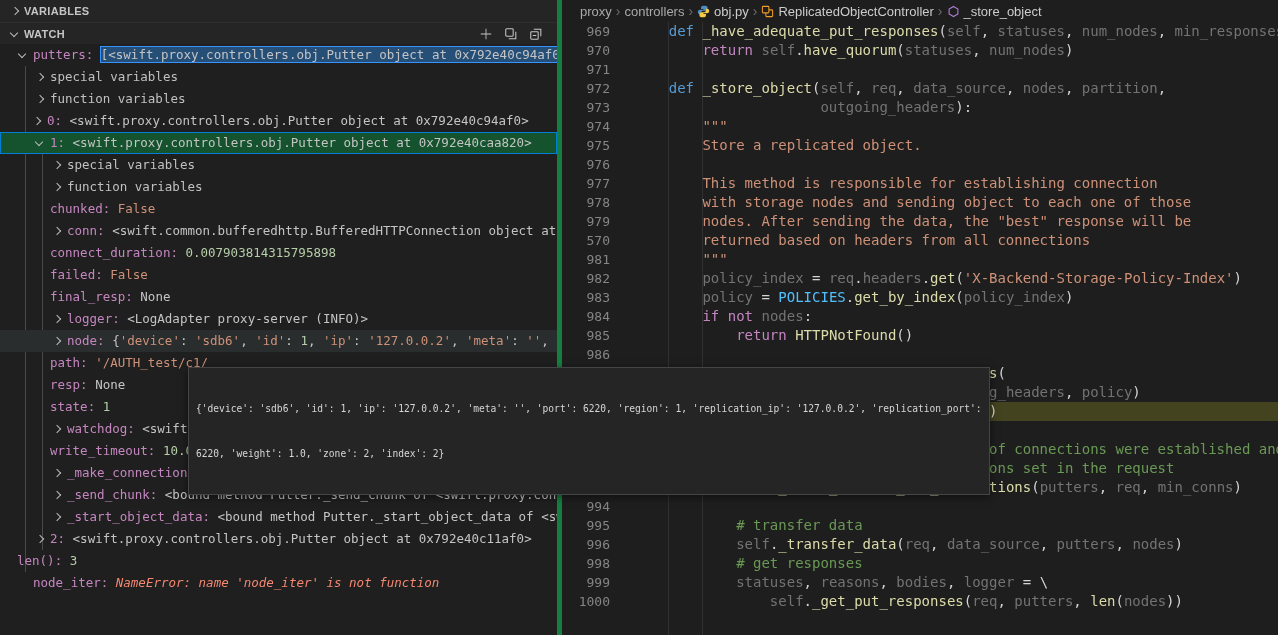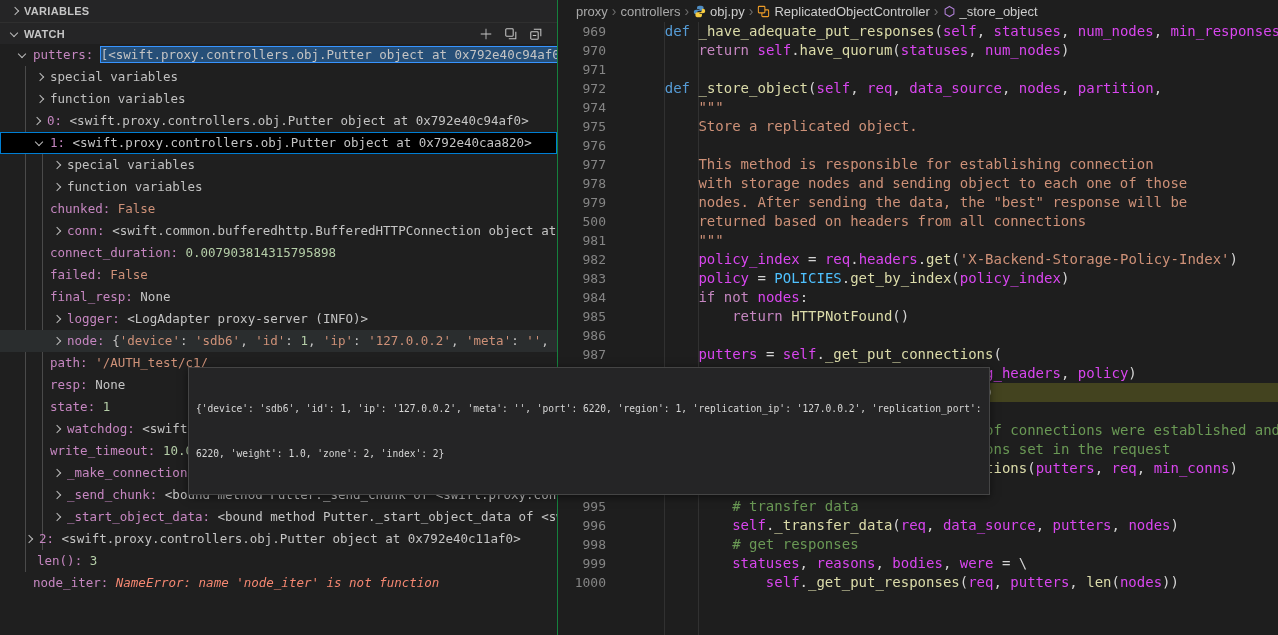--- a/index.html
+++ b/index.html
@@ -20,41 +20,41 @@
   .cvd::before{transform:rotate(45deg);margin-left:3px;margin-bottom:2px;}
 
   .tree{position:relative;height:572px;font-family:"DejaVu Sans Mono",monospace;font-size:12.5px;color:#cccccc;}
   .tguide{position:absolute;width:1px;background:#4a4a4a;}
   .wrow{position:relative;height:22px;line-height:22px;white-space:pre;overflow:hidden;}
   .tw{display:inline-block;width:17px;}
   .nm.name{color:#c586c0;}
   .nm.group{color:#c0c0c0;}
   .vv-plain{color:#c4c4c4}.vv-str{color:#ce9178}.vv-num{color:#b5cea8}
   .vv-bool{color:#ce9178}.vv-err{color:#f48771;font-style:italic}
-  .selrow{background:#000000;box-shadow:inset 0 0 0 1px #007fd4;}
+  .selrow{background:#14532d;box-shadow:inset 0 0 0 1px #007fd4;}
   .hovrow{background:#2a2d2e;}
   .valsel{background:#264f78;outline:1px solid #3794ff;}
 
   
-  .editor{position:relative;flex:1;background:#1e1e1e;overflow:hidden;border-left:1px solid #15803d;}
+  .editor{position:relative;flex:1;background:#1e1e1e;overflow:hidden;border-left:5px solid #15803d;}
   .breadcrumb{height:22px;display:flex;align-items:center;font-size:13px;color:#a9a9a9;padding-left:18px;}
   .bitem{display:inline-flex;align-items:center;gap:4px;cursor:default;}
   .bitem .blabel{white-space:pre;}
   .bitem.bright .blabel{color:#cccccc;}
   .bsep{color:#6e6e6e;margin:0 4px;font-size:14px;}
   .bicon{display:inline-flex;}
   .code{position:absolute;top:22px;left:0;right:0;bottom:0;font-family:"DejaVu Sans Mono",monospace;font-size:14px;}
   .iguide{position:absolute;top:0;bottom:0;width:1px;background:#313131;}
   .cline{position:relative;height:19px;line-height:19px;white-space:pre;}
   .ln{position:absolute;left:0;top:0;width:48px;text-align:right;color:#858585;font-size:13px;}
   .ltext{position:absolute;left:73px;top:0;right:0;overflow:hidden;}
   .cur .ln{color:#c6c6c6;}
   .curbg{position:absolute;left:55px;right:0;top:0;bottom:0;background:rgba(255,255,40,.17);}
   .curarrow{position:absolute;left:5px;top:2px;}
-  .tok-k{color:#569cd6}.tok-c{color:#c586c0}.tok-f{color:#dcdcaa}.tok-v{color:#d946ef}
+  .tok-k{color:#569cd6}.tok-c{color:#c586c0}.tok-f{color:#dcdcaa}.tok-v{color:#737373}
   .tok-C{color:#4fc1ff}.tok-s{color:#ce9178}.tok-m{color:#6a9955}.tok-p{color:#d4d4d4}
 
   
   .tooltip{position:absolute;left:188px;top:367px;width:802px;box-sizing:border-box;
     background:#252526;border:1px solid #454545;padding:3px 7px;
     font-family:"DejaVu Sans Mono",monospace;font-size:9.6px;line-height:15px;color:#d6d6d6;
     white-space:pre;z-index:40;box-shadow:0 2px 8px rgba(0,0,0,.5);}
 </style>
 </head>
 <body>
@@ -107,22 +107,22 @@
         <div class="wrow" style="padding-left: 50px;"><span class="tw cvr"></span><span class="nm name">logger:</span> <span class="vv-plain">&lt;LogAdapter proxy-server (INFO)&gt;</span></div>
         <div class="wrow hovrow" style="padding-left: 50px;"><span class="tw cvr"></span><span class="nm name">node:</span> <span class="vv-plain">{</span><span class="vv-str">'device'</span><span class="vv-plain">: </span><span class="vv-str">'sdb6'</span><span class="vv-plain">, </span><span class="vv-str">'id'</span><span class="vv-plain">: </span><span class="vv-num">1</span><span class="vv-plain">, </span><span class="vv-str">'ip'</span><span class="vv-plain">: </span><span class="vv-str">'127.0.0.2'</span><span class="vv-plain">, </span><span class="vv-str">'meta'</span><span class="vv-plain">: </span><span class="vv-str">''</span><span class="vv-plain">, </span><span class="vv-str">'port'</span></div>
         <div class="wrow" style="padding-left: 50px;"><span class="nm name">path:</span> <span class="vv-str">'/AUTH_test/c1/</span></div>
         <div class="wrow" style="padding-left: 50px;"><span class="nm name">resp:</span> <span class="vv-plain">None</span></div>
         <div class="wrow" style="padding-left: 50px;"><span class="nm name">state:</span> <span class="vv-num">1</span></div>
         <div class="wrow" style="padding-left: 50px;"><span class="tw cvr"></span><span class="nm name">watchdog:</span> <span class="vv-plain">&lt;swift.common.utils.Watchdog object at 0x792e411d94c0&gt;</span></div>
         <div class="wrow" style="padding-left: 50px;"><span class="nm name">write_timeout:</span> <span class="vv-num">10.0</span></div>
         <div class="wrow" style="padding-left: 50px;"><span class="tw cvr"></span><span class="nm name">_make_connection:</span> <span class="vv-plain">&lt;bound method Putter._make_connection of &lt;class 'swift.pro…</span></div>
         <div class="wrow" style="padding-left: 50px;"><span class="tw cvr"></span><span class="nm name">_send_chunk:</span> <span class="vv-plain">&lt;bound method Putter._send_chunk of &lt;swift.proxy.controllers.ob…</span></div>
         <div class="wrow" style="padding-left: 50px;"><span class="tw cvr"></span><span class="nm name">_start_object_data:</span> <span class="vv-plain">&lt;bound method Putter._start_object_data of &lt;swift.proxy…</span></div>
-        <div class="wrow" style="padding-left: 22px;"><span class="tw cvr"></span><span class="nm name">2:</span> <span class="vv-plain">&lt;swift.proxy.controllers.obj.Putter object at 0x792e40c11af0&gt;</span></div>
-        <div class="wrow" style="padding-left: 20px;"><span class="tw"></span><span class="nm name">len():</span> <span class="vv-num">3</span></div>
+        <div class="wrow" style="padding-left: 33px;"><span class="tw cvr"></span><span class="nm name">2:</span> <span class="vv-plain">&lt;swift.proxy.controllers.obj.Putter object at 0x792e40c11af0&gt;</span></div>
+        <div class="wrow" style="padding-left: 0;"><span class="tw"></span><span class="nm name">len():</span> <span class="vv-num">3</span></div>
         <div class="wrow" style="padding-left: 16px;"><span class="tw"></span><span class="nm name">node_iter:</span> <span class="vv-err">NameError: name 'node_iter' is not function</span></div>
       </div>
   </aside>
 
   <main class="editor">
     <div class="breadcrumb">
         <span class="bitem">
           <span class="blabel">proxy</span>
         </span>
         <span class="bsep">›</span>
@@ -159,47 +159,48 @@
           <span class="blabel">_store_object</span>
         </span>
       </div>
     <div class="code">
       <div class="iguide" style="left:106px"></div>
       <div class="iguide" style="left:140px"></div>
     <div class="cline"><span class="ln">969</span><span class="ltext"><span class="tok-p">    </span><span class="tok-k">def</span><span class="tok-p"> </span><span class="tok-f">_have_adequate_put_responses</span><span class="tok-p">(</span><span class="tok-v">self</span><span class="tok-p">, </span><span class="tok-v">statuses</span><span class="tok-p">, </span><span class="tok-v">num_nodes</span><span class="tok-p">, </span><span class="tok-v">min_responses</span></span></div>
         <div class="cline"><span class="ln">970</span><span class="ltext"><span class="tok-p">        </span><span class="tok-c">return</span><span class="tok-p"> </span><span class="tok-v">self</span><span class="tok-p">.</span><span class="tok-f">have_quorum</span><span class="tok-p">(</span><span class="tok-v">statuses</span><span class="tok-p">, </span><span class="tok-v">num_nodes</span><span class="tok-p">)</span></span></div>
         <div class="cline"><span class="ln">971</span><span class="ltext"></span></div>
         <div class="cline"><span class="ln">972</span><span class="ltext"><span class="tok-p">    </span><span class="tok-k">def</span><span class="tok-p"> </span><span class="tok-f">_store_object</span><span class="tok-p">(</span><span class="tok-v">self</span><span class="tok-p">, </span><span class="tok-v">req</span><span class="tok-p">, </span><span class="tok-v">data_source</span><span class="tok-p">, </span><span class="tok-v">nodes</span><span class="tok-p">, </span><span class="tok-v">partition</span><span class="tok-p">,</span></span></div>
+        <div class="cline"><span class="ln">973</span><span class="ltext"><span class="tok-p">                      </span><span class="tok-v">outgoing_headers</span><span class="tok-p">):</span></span></div>
         <div class="cline"><span class="ln">974</span><span class="ltext"><span class="tok-s">        """</span></span></div>
         <div class="cline"><span class="ln">975</span><span class="ltext"><span class="tok-s">        Store a replicated object.</span></span></div>
         <div class="cline"><span class="ln">976</span><span class="ltext"></span></div>
         <div class="cline"><span class="ln">977</span><span class="ltext"><span class="tok-s">        This method is responsible for establishing connection</span></span></div>
         <div class="cline"><span class="ln">978</span><span class="ltext"><span class="tok-s">        with storage nodes and sending object to each one of those</span></span></div>
         <div class="cline"><span class="ln">979</span><span class="ltext"><span class="tok-s">        nodes. After sending the data, the "best" response will be</span></span></div>
-        <div class="cline"><span class="ln">500</span><span class="ltext"><span class="tok-s">        returned based on headers from all connections</span></span></div>
+        <div class="cline"><span class="ln">570</span><span class="ltext"><span class="tok-s">        returned based on headers from all connections</span></span></div>
         <div class="cline"><span class="ln">981</span><span class="ltext"><span class="tok-s">        """</span></span></div>
         <div class="cline"><span class="ln">982</span><span class="ltext"><span class="tok-p">        </span><span class="tok-v">policy_index</span><span class="tok-p"> = </span><span class="tok-v">req</span><span class="tok-p">.</span><span class="tok-v">headers</span><span class="tok-p">.</span><span class="tok-f">get</span><span class="tok-p">(</span><span class="tok-s">'X-Backend-Storage-Policy-Index'</span><span class="tok-p">)</span></span></div>
         <div class="cline"><span class="ln">983</span><span class="ltext"><span class="tok-p">        </span><span class="tok-v">policy</span><span class="tok-p"> = </span><span class="tok-C">POLICIES</span><span class="tok-p">.</span><span class="tok-f">get_by_index</span><span class="tok-p">(</span><span class="tok-v">policy_index</span><span class="tok-p">)</span></span></div>
         <div class="cline"><span class="ln">984</span><span class="ltext"><span class="tok-p">        </span><span class="tok-c">if</span><span class="tok-p"> </span><span class="tok-c">not</span><span class="tok-p"> </span><span class="tok-v">nodes</span><span class="tok-p">:</span></span></div>
         <div class="cline"><span class="ln">985</span><span class="ltext"><span class="tok-p">            </span><span class="tok-c">return</span><span class="tok-p"> </span><span class="tok-f">HTTPNotFound</span><span class="tok-p">()</span></span></div>
         <div class="cline"><span class="ln">986</span><span class="ltext"></span></div>
         <div class="cline"><span class="ln">987</span><span class="ltext"><span class="tok-p">        </span><span class="tok-v">putters</span><span class="tok-p"> = </span><span class="tok-v">self</span><span class="tok-p">.</span><span class="tok-f">_get_put_connections</span><span class="tok-p">(</span></span></div>
         <div class="cline"><span class="ln">988</span><span class="ltext"><span class="tok-p">            </span><span class="tok-v">req</span><span class="tok-p">, </span><span class="tok-v">nodes</span><span class="tok-p">, </span><span class="tok-v">partition</span><span class="tok-p">, </span><span class="tok-v">outgoing_headers</span><span class="tok-p">, </span><span class="tok-v">policy</span><span class="tok-p">)</span></span></div>
         <div class="cline cur"><span class="curbg"></span><span class="curarrow"><svg width="14" height="14" viewBox="0 0 16 16">
               <path fill="#ffcc00" stroke="#b8860b" stroke-width="0.6" d="M2 6.2h6V3l6 5-6 5V9.8H2z"></path>
             </svg></span><span class="ln">989</span><span class="ltext"><span class="tok-p">        </span><span class="tok-v">min_conns</span><span class="tok-p"> = </span><span class="tok-f">quorum_size</span><span class="tok-p">(</span><span class="tok-f">len</span><span class="tok-p">(</span><span class="tok-v">nodes</span><span class="tok-p">))</span></span></div>
         <div class="cline"><span class="ln">990</span><span class="ltext"><span class="tok-p">        </span><span class="tok-c">try</span><span class="tok-p">:</span></span></div>
         <div class="cline"><span class="ln">991</span><span class="ltext"><span class="tok-p">            </span><span class="tok-m"># check that a minimum number of connections were established and</span></span></div>
         <div class="cline"><span class="ln">992</span><span class="ltext"><span class="tok-p">            </span><span class="tok-m"># meet all the correct conditions set in the request</span></span></div>
         <div class="cline"><span class="ln">993</span><span class="ltext"><span class="tok-p">            </span><span class="tok-v">self</span><span class="tok-p">.</span><span class="tok-f">_check_failure_put_connections</span><span class="tok-p">(</span><span class="tok-v">putters</span><span class="tok-p">, </span><span class="tok-v">req</span><span class="tok-p">, </span><span class="tok-v">min_conns</span><span class="tok-p">)</span></span></div>
         <div class="cline"><span class="ln">994</span><span class="ltext"></span></div>
         <div class="cline"><span class="ln">995</span><span class="ltext"><span class="tok-p">            </span><span class="tok-m"># transfer data</span></span></div>
         <div class="cline"><span class="ln">996</span><span class="ltext"><span class="tok-p">            </span><span class="tok-v">self</span><span class="tok-p">.</span><span class="tok-f">_transfer_data</span><span class="tok-p">(</span><span class="tok-v">req</span><span class="tok-p">, </span><span class="tok-v">data_source</span><span class="tok-p">, </span><span class="tok-v">putters</span><span class="tok-p">, </span><span class="tok-v">nodes</span><span class="tok-p">)</span></span></div>
         <div class="cline"><span class="ln">998</span><span class="ltext"><span class="tok-p">            </span><span class="tok-m"># get responses</span></span></div>
-        <div class="cline"><span class="ln">999</span><span class="ltext"><span class="tok-p">            </span><span class="tok-v">statuses</span><span class="tok-p">, </span><span class="tok-v">reasons</span><span class="tok-p">, </span><span class="tok-v">bodies</span><span class="tok-p">, </span><span class="tok-v">were</span><span class="tok-p"> = \</span></span></div>
+        <div class="cline"><span class="ln">999</span><span class="ltext"><span class="tok-p">            </span><span class="tok-v">statuses</span><span class="tok-p">, </span><span class="tok-v">reasons</span><span class="tok-p">, </span><span class="tok-v">bodies</span><span class="tok-p">, </span><span class="tok-v">logger</span><span class="tok-p"> = \</span></span></div>
         <div class="cline"><span class="ln">1000</span><span class="ltext"><span class="tok-p">                </span><span class="tok-v">self</span><span class="tok-p">.</span><span class="tok-f">_get_put_responses</span><span class="tok-p">(</span><span class="tok-v">req</span><span class="tok-p">, </span><span class="tok-v">putters</span><span class="tok-p">, </span><span class="tok-f">len</span><span class="tok-p">(</span><span class="tok-v">nodes</span><span class="tok-p">))</span></span></div>
       </div>
   </main>
 
   <div class="tooltip">
     <div>{'device': 'sdb6', 'id': 1, 'ip': '127.0.0.2', 'meta': '', 'port': 6220, 'region': 1, 'replication_ip': '127.0.0.2', 'replication_port':</div>
     <div>6220, 'weight': 1.0, 'zone': 2, 'index': 2}</div>
   </div>
 
 </div>

